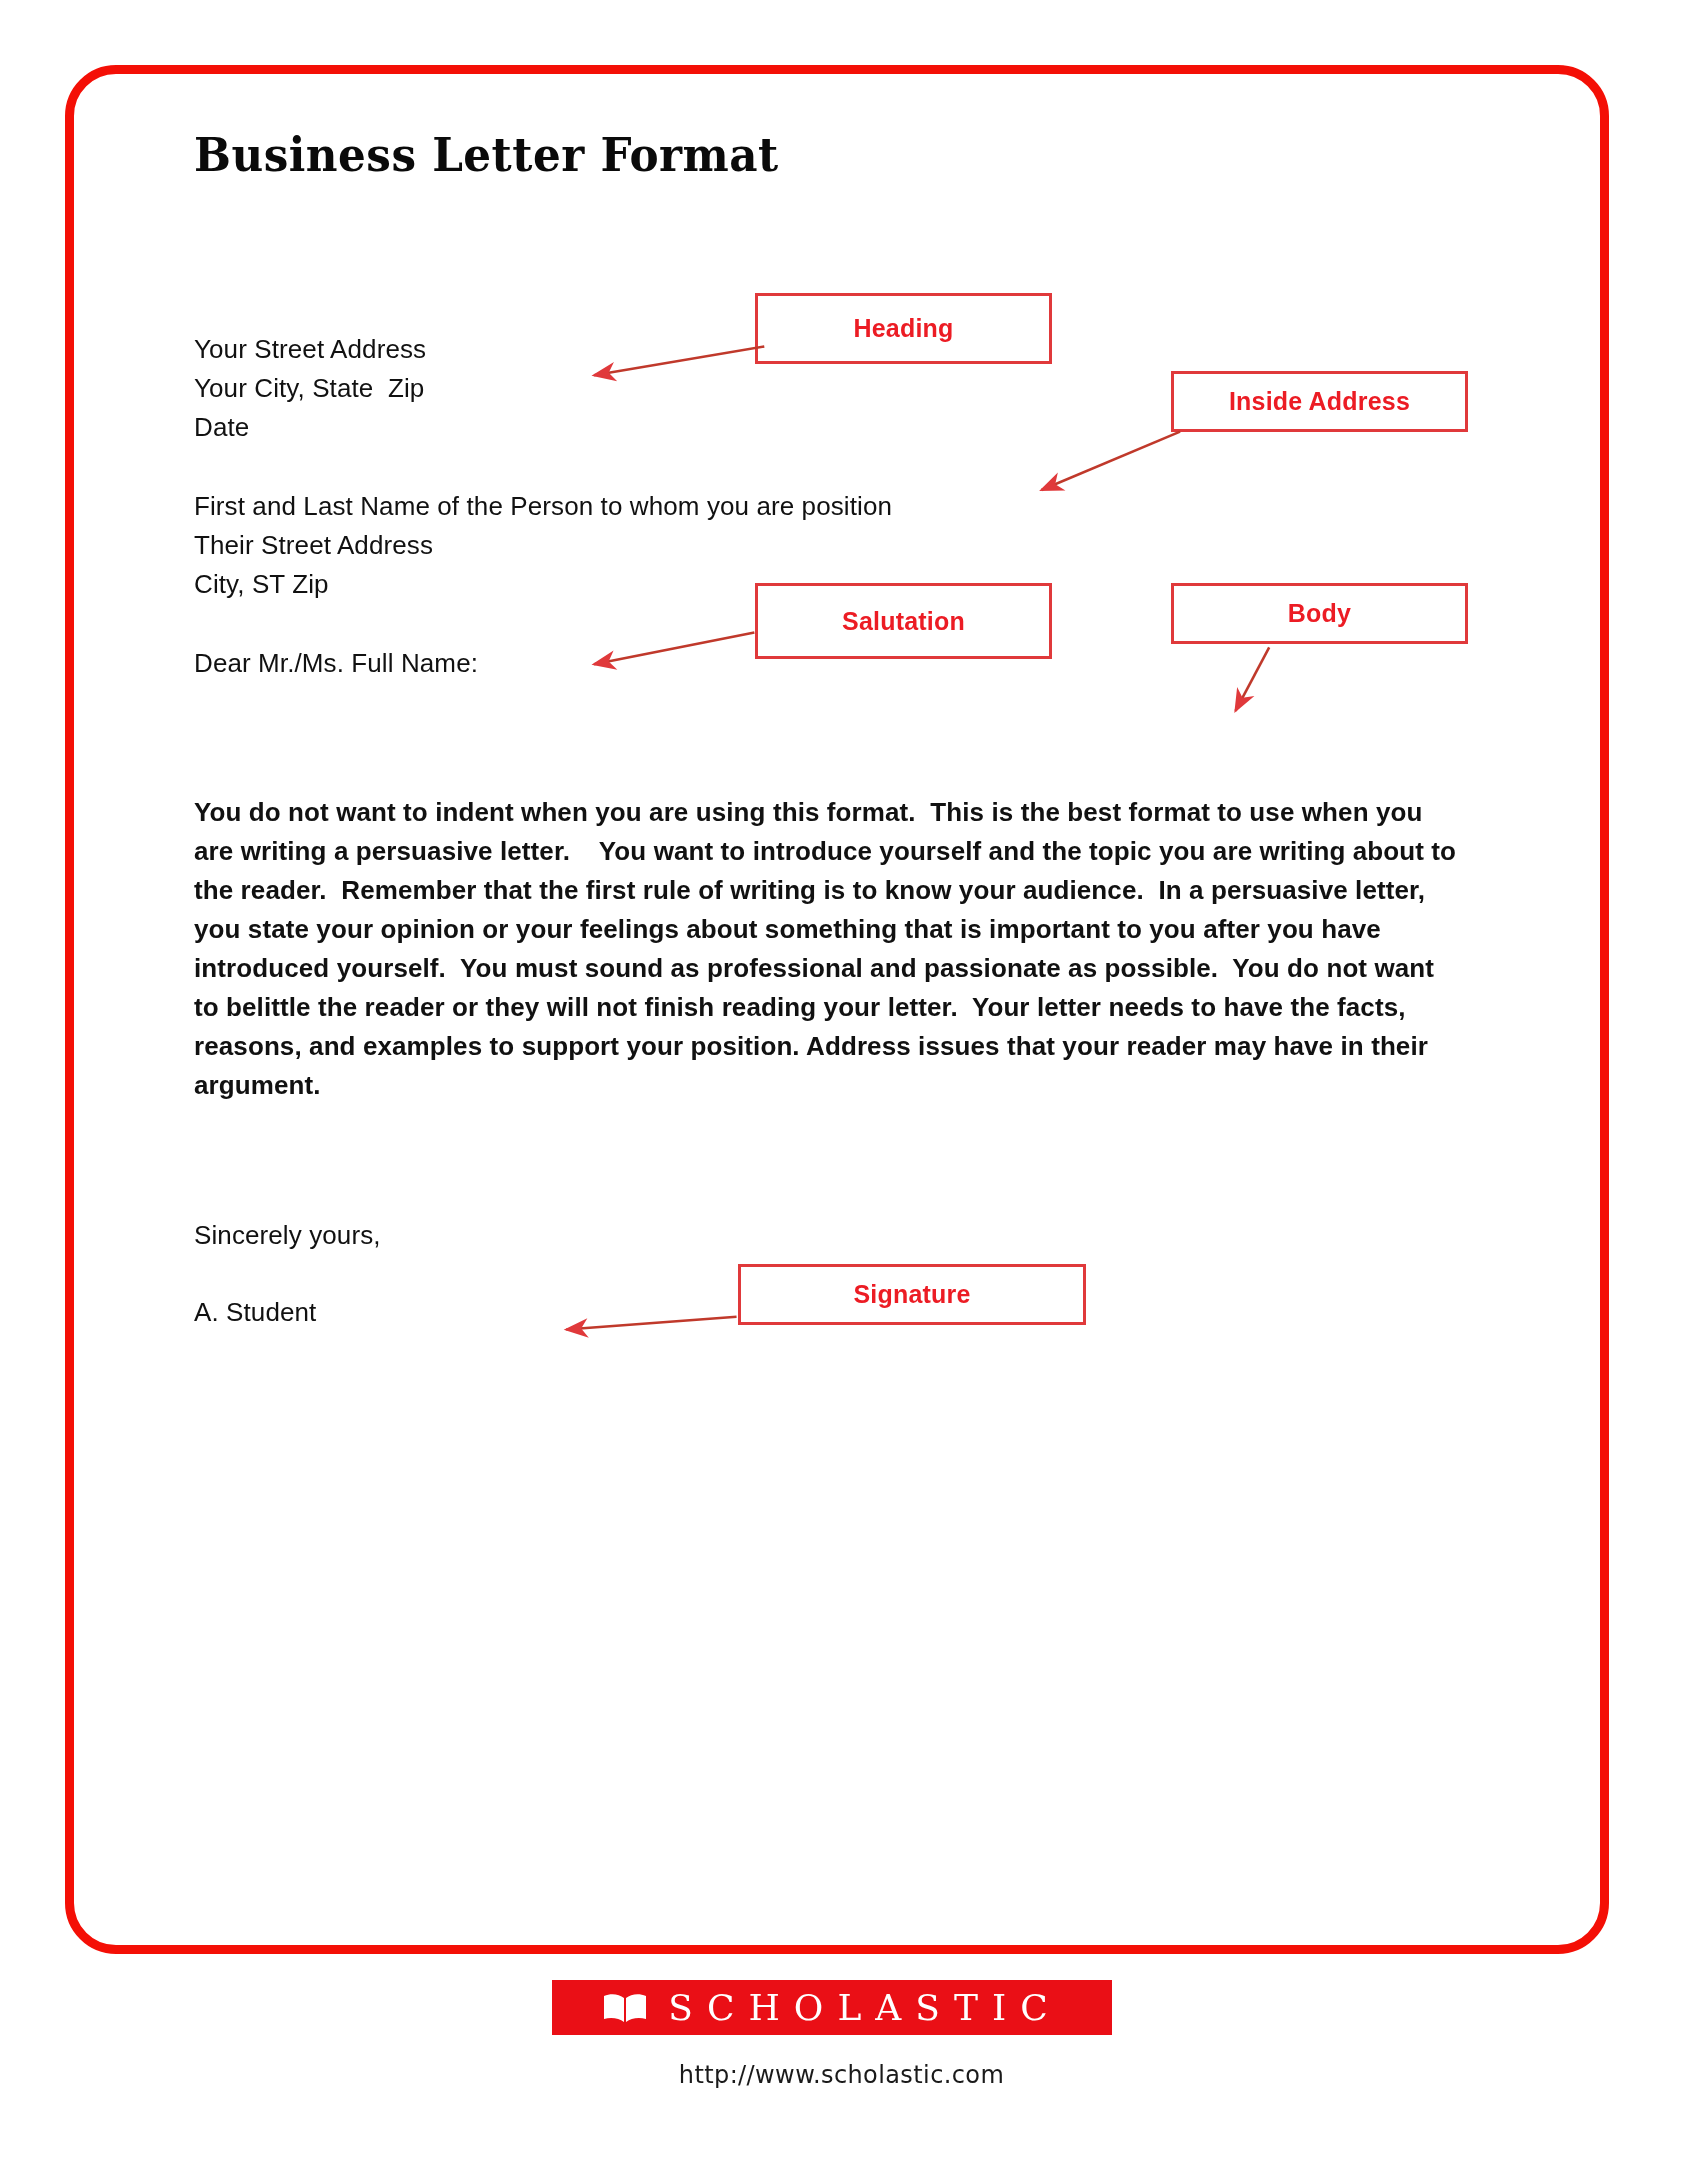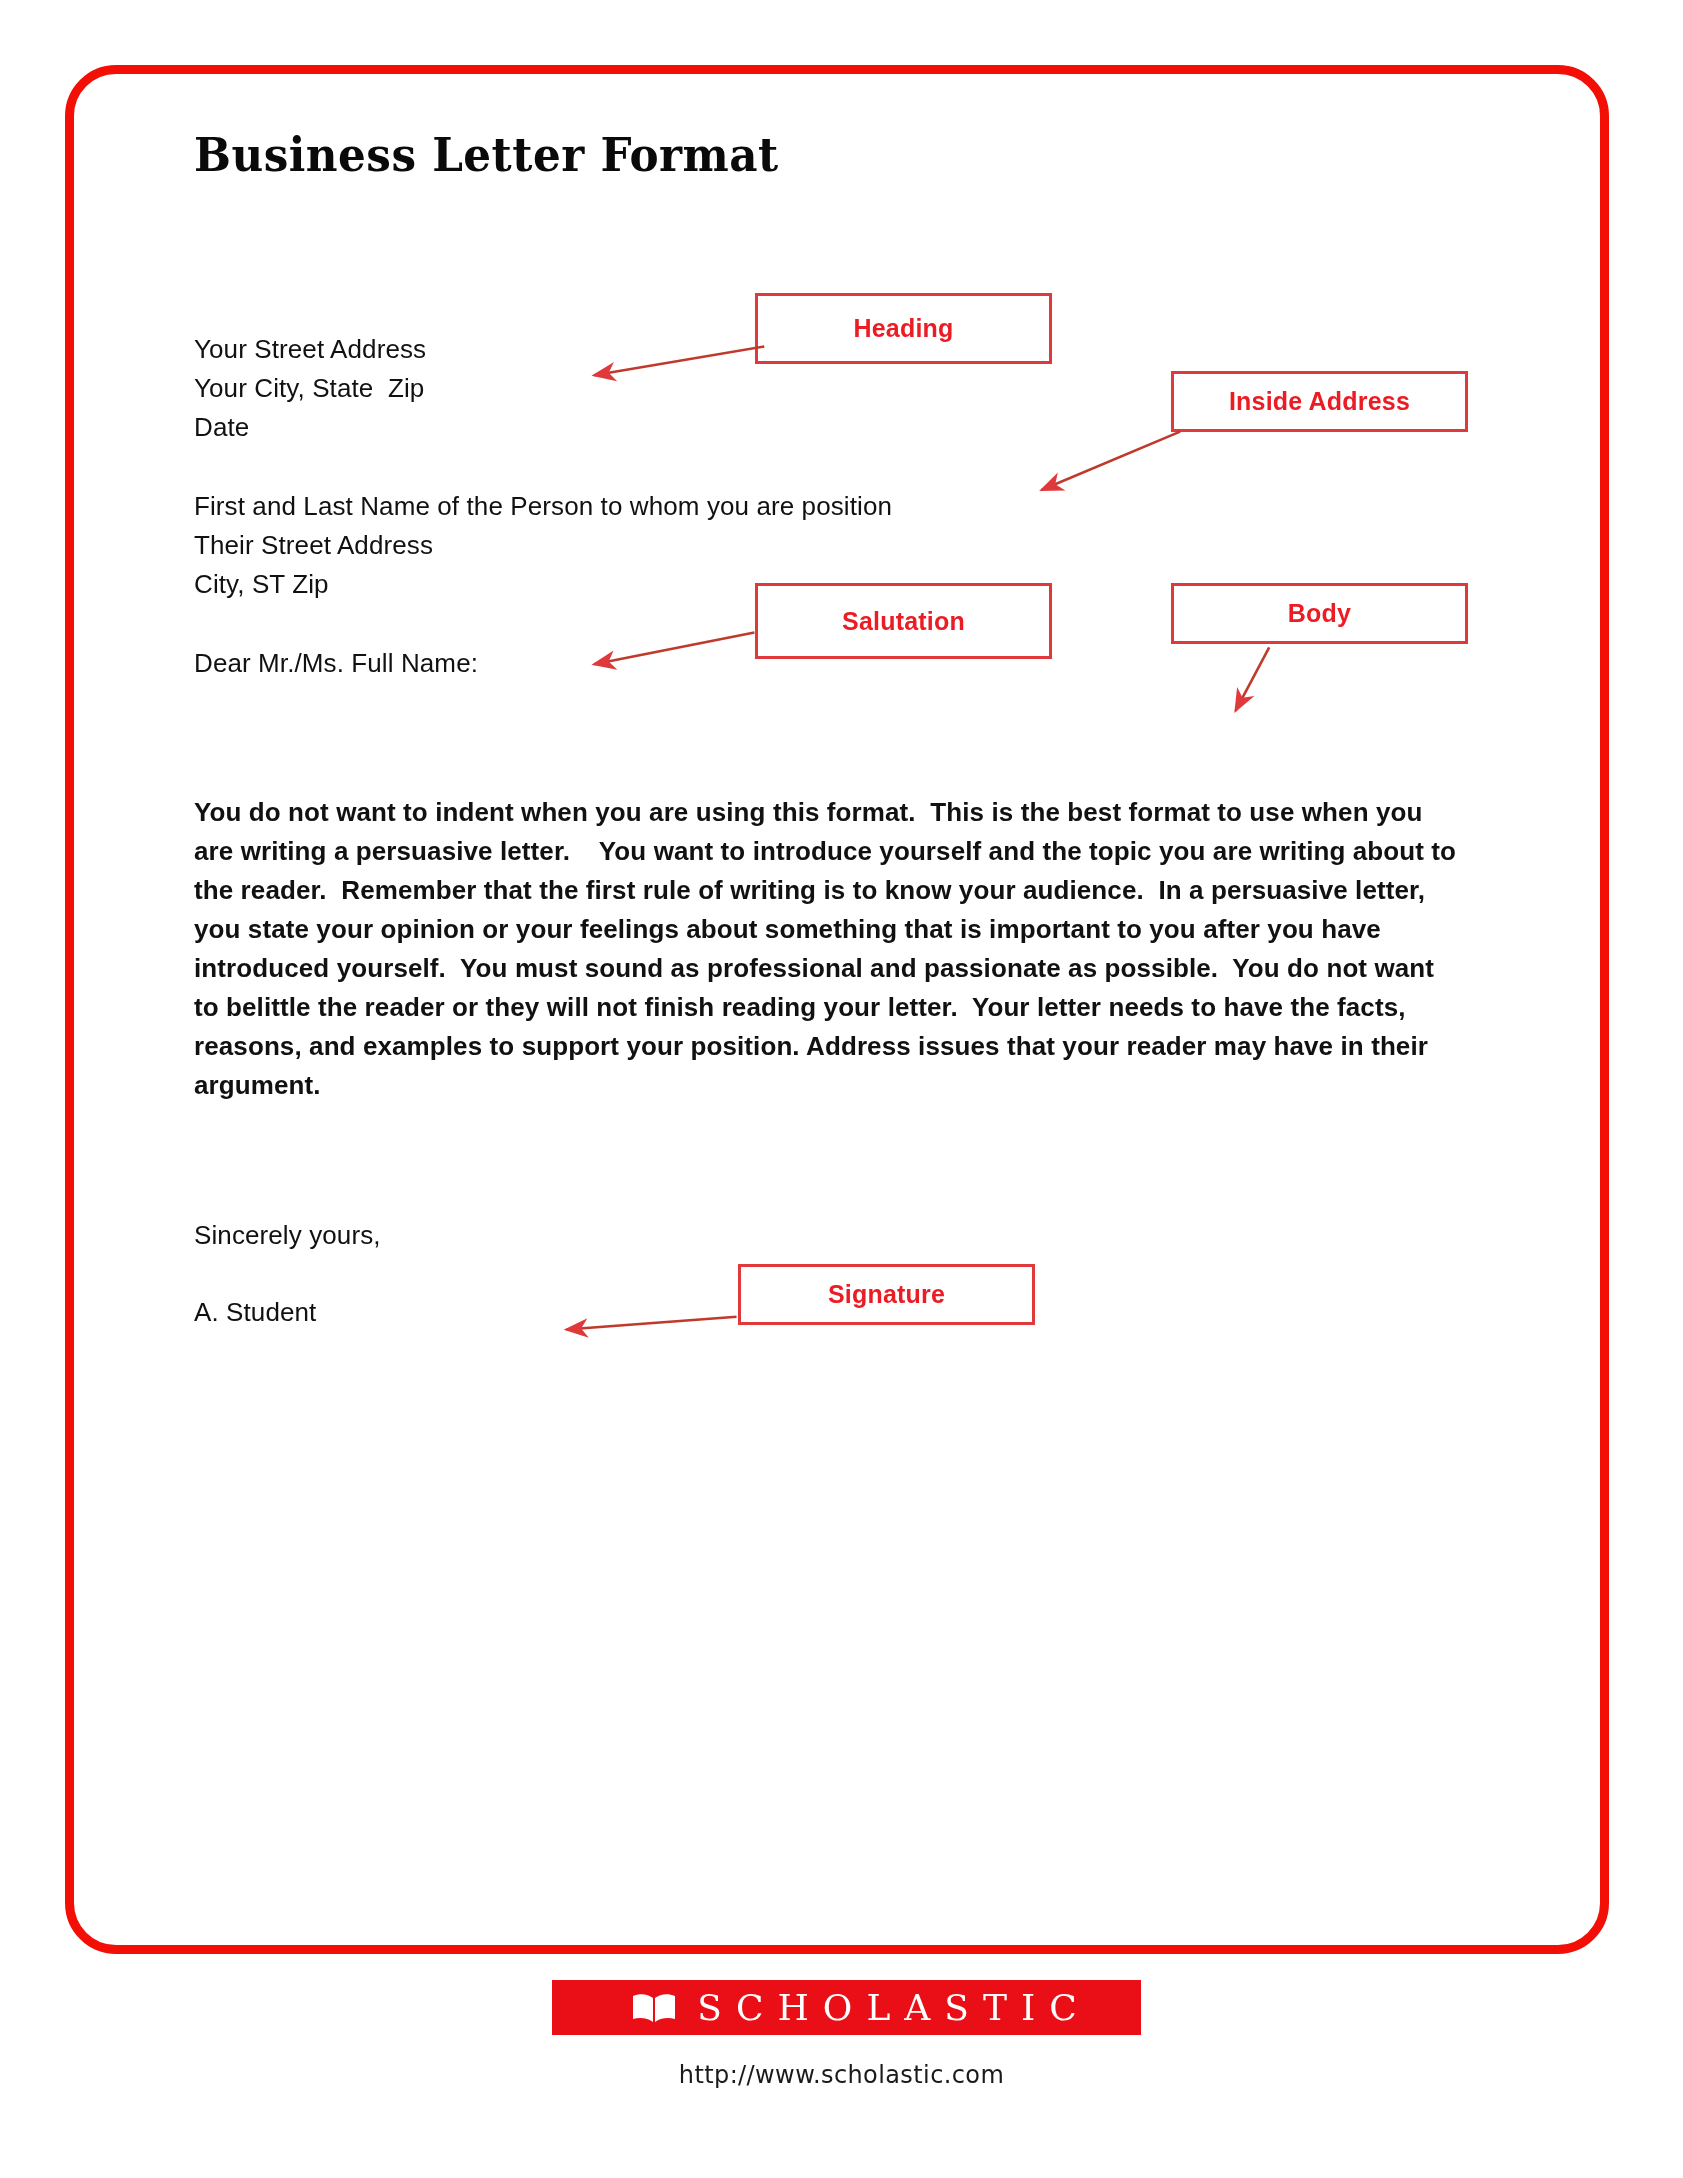--- a/index.html
+++ b/index.html
@@ -78,21 +78,21 @@
     font-weight: bold;
     font-size: 25px;
     color: #ec1c24;
     letter-spacing: 0.2px;
     white-space: nowrap;
   }
   #callout-heading        { left: 755px;  top: 293px;  width: 297px; height: 71px; }
   #callout-inside-address { left: 1171px; top: 371px;  width: 297px; height: 61px; }
   #callout-salutation     { left: 755px;  top: 583px;  width: 297px; height: 76px; }
   #callout-body           { left: 1171px; top: 583px;  width: 297px; height: 61px; }
-  #callout-signature      { left: 738px;  top: 1264px; width: 297px; height: 61px; }
+  #callout-signature      { left: 738px;  top: 1264px; width: 348px; height: 61px; }
 
   
   #arrow-layer {
     position: absolute;
     left: 0; top: 0;
     width: 1683px;
     height: 2178px;
     pointer-events: none;
   }
 
@@ -100,21 +100,20 @@
   #logo-block {
     position: absolute;
     left: 552px;
     top: 1980px;
     width: 560px;
     height: 55px;
     background: #ea0f16;
     display: flex;
     align-items: center;
     justify-content: center;
-    padding-left: 29px;
   }
   #book-icon {
     width: 46px;
     height: 32px;
     margin-right: 16px;
     flex: 0 0 auto;
   }
   #logo-wordmark {
     font-family: "DejaVu Serif", "Liberation Serif", serif;
     font-size: 36px;

